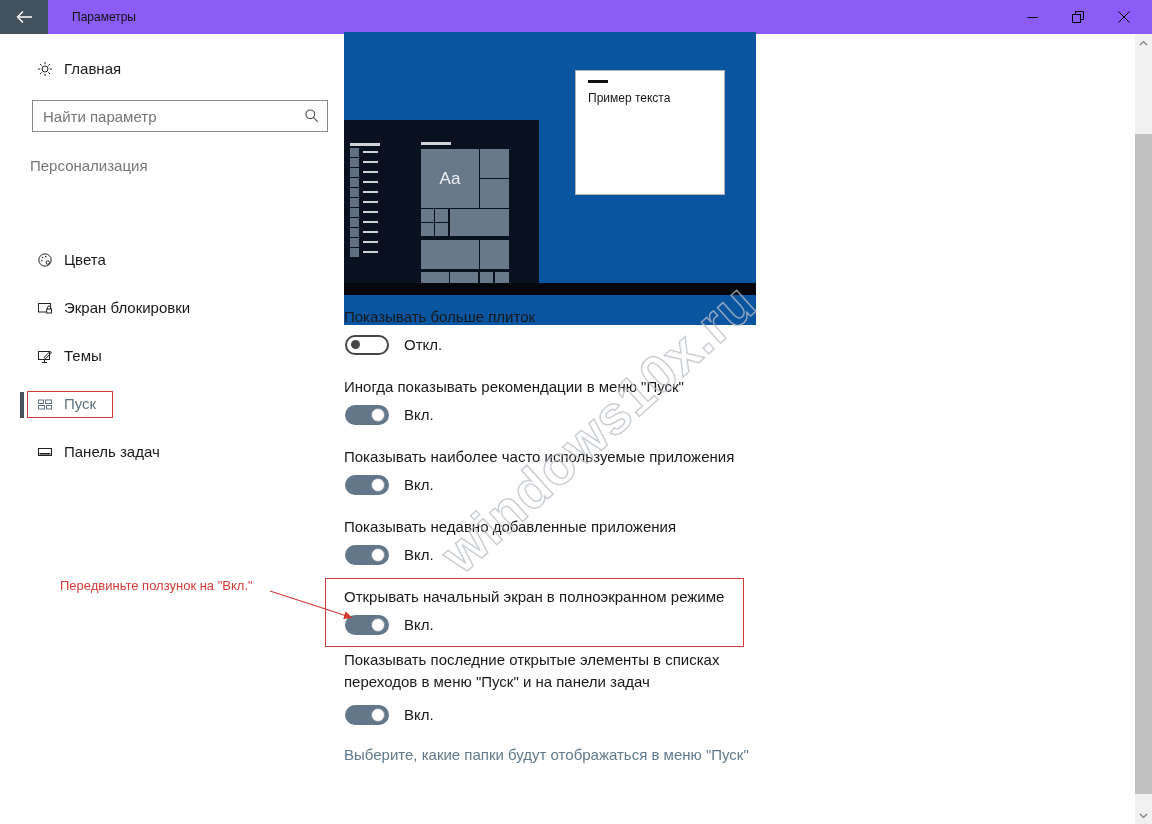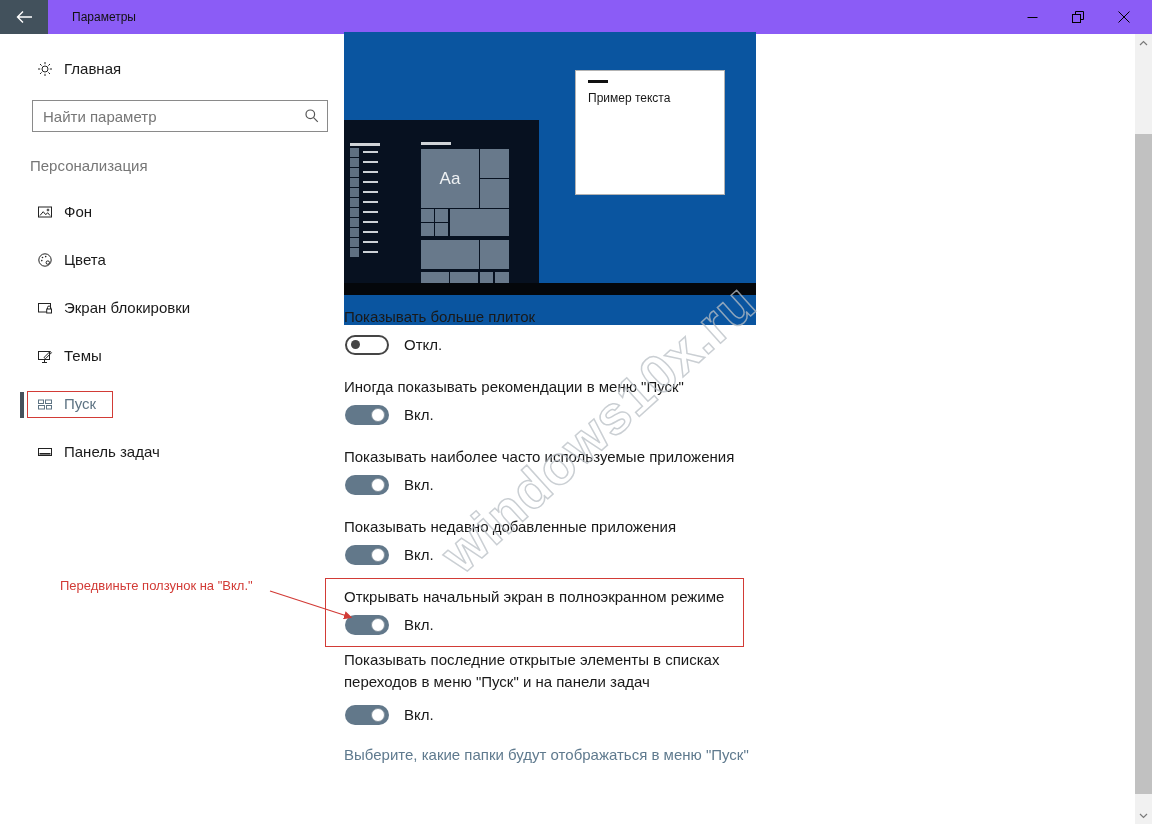--- a/index.html
+++ b/index.html
@@ -114,30 +114,20 @@
   <input class="search" type="text" placeholder="Найти параметр" style="">
   <span class="search-glyph">
     <svg width="16" height="16" viewBox="0 0 16 16" fill="none" stroke="#555" stroke-width="1.2">
       <circle cx="6.3" cy="6.3" r="4.3"></circle>
         <path d="M9.6 9.6l4.2 4.2"></path>
     </svg>
   </span>
 
   <div class="side-header">Персонализация</div>
 
-  <div class="side-row" style="top:164px;">
-    <span class="icon16">
-      <svg width="16" height="16" viewBox="0 0 16 16" fill="none" stroke="#222" stroke-width="1">
-        <rect x="1.5" y="3" width="13" height="10"></rect>
-        <path d="M3 11.5l3.2-3.8 2.6 3 1.8-2 2.4 2.8"></path>
-          <circle cx="11" cy="6" r="0.9"></circle>
-      </svg>
-    </span>
-    <span class="side-label">Фон</span>
-  </div>
 
   <div class="side-row" style="top:212px;">
     <span class="icon16">
       <svg width="16" height="16" viewBox="0 0 16 16" fill="none" stroke="#222" stroke-width="1">
         <circle cx="8" cy="8" r="6.2"></circle>
           <circle cx="10.8" cy="10.6" r="1.7"></circle>
         <circle cx="5.5" cy="5.5" r="0.8" fill="#222" stroke="none"></circle>
         <circle cx="8.7" cy="4.6" r="0.8" fill="#222" stroke="none"></circle>
         <circle cx="4.8" cy="8.6" r="0.8" fill="#222" stroke="none"></circle>
       </svg>

